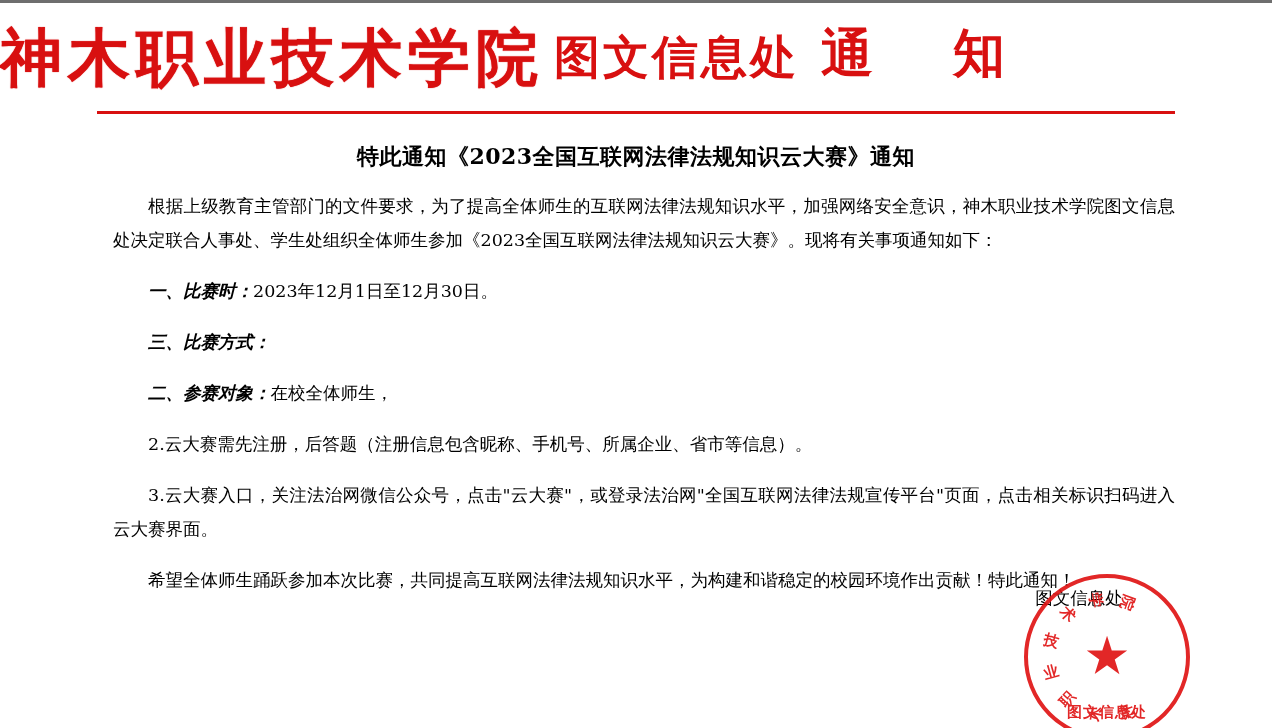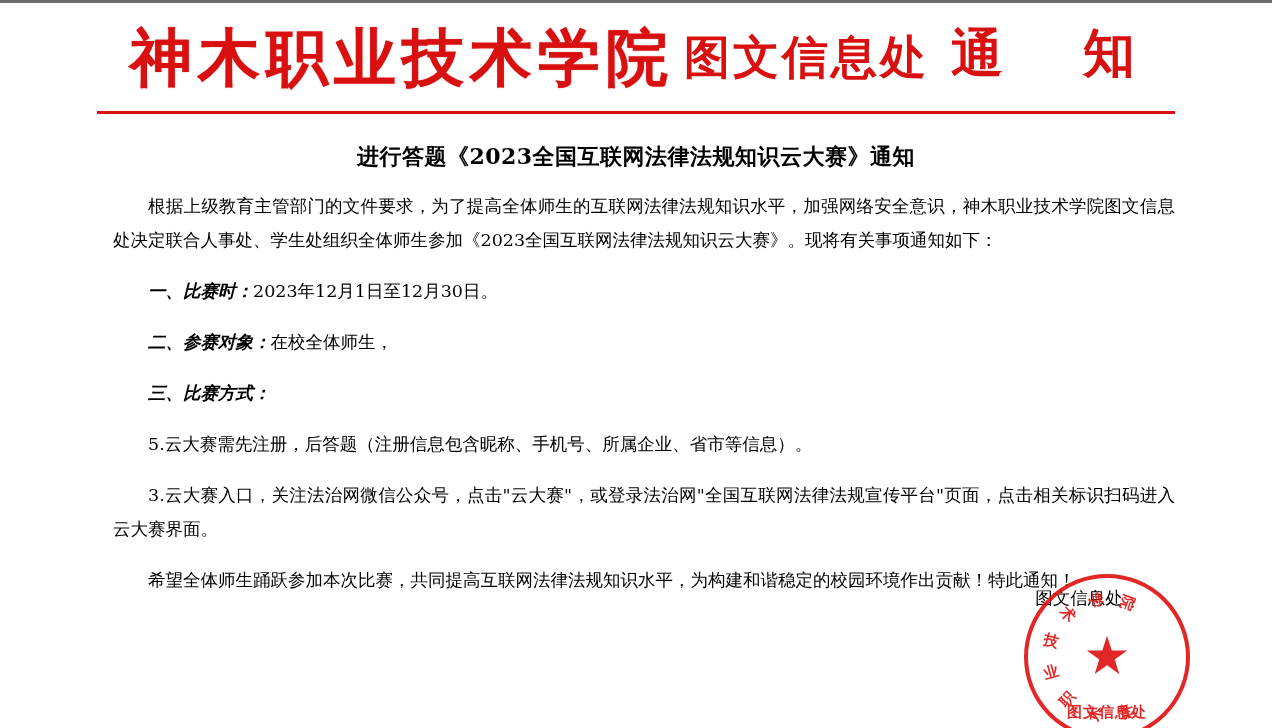--- a/index.html
+++ b/index.html
@@ -20,23 +20,22 @@
     width: 1272px;
     height: 728px;
     box-sizing: border-box;
     border-top: 3px solid #6e6e6e;
     background: #ffffff;
   }
 
   
   .letterhead {
     padding-top: 22px;
-    text-align: center;
+    text-align: left;
     white-space: nowrap;
-    padding-left: 7px;
   }
   .lh-line {
     display: inline-block;
     color: #d81010;
     font-family: "DejaVu Serif", "Liberation Serif", serif;
     font-weight: bold;
   }
   .lh-main {
     font-size: 62px;
     letter-spacing: 6px;
@@ -166,34 +165,34 @@
 </head>
 <body>
 
 <div class="page">
 
   <div class="letterhead">
     <span class="lh-line lh-main">神木职业技术学院</span><span class="lh-line lh-dept">图文信息处</span><span class="lh-line lh-type">通　知</span>
   </div>
   <div class="red-rule"></div>
 
-  <div class="doc-title">进行答题《2023全国互联网法律法规知识云大赛》通知</div>
+  <div class="doc-title">特此通知《2023全国互联网法律法规知识云大赛》通知</div>
 
   <div class="content">
 
     <p class="para"><span class="lead"></span><span>根据上级教育主管部门的文件要求，为了提高全体师生的互联网法律法规知识水平，加强网络安全意识，神木职业技术学院图文信息处决定联合人事处、学生处组织全体师生参加《2023全国互联网法律法规知识云大赛》。现将有关事项通知如下：</span></p>
 
     <p class="para"><span class="lead">一、比赛时：</span><span>2023年12月1日至12月30日。</span></p>
 
+    <p class="para"><span class="lead">三、比赛方式：</span><span></span></p>
+
     <p class="para"><span class="lead">二、参赛对象：</span><span>在校全体师生，</span></p>
 
-    <p class="para"><span class="lead">三、比赛方式：</span><span></span></p>
-
-
-    <p class="para"><span class="lead"></span><span>5.云大赛需先注册，后答题（注册信息包含昵称、手机号、所属企业、省市等信息）。</span></p>
+
+    <p class="para"><span class="lead"></span><span>2.云大赛需先注册，后答题（注册信息包含昵称、手机号、所属企业、省市等信息）。</span></p>
 
     <p class="para"><span class="lead"></span><span>3.云大赛入口，关注法治网微信公众号，点击"云大赛"，或登录法治网"全国互联网法律法规宣传平台"页面，点击相关标识扫码进入云大赛界面。</span></p>
 
     <p class="para"><span class="lead"></span><span>希望全体师生踊跃参加本次比赛，共同提高互联网法律法规知识水平，为构建和谐稳定的校园环境作出贡献！特此通知！</span></p>
 
   </div>
 
   <div class="seal-wrap">
     <div class="seal-text">
       <div>图文信息处</div>

